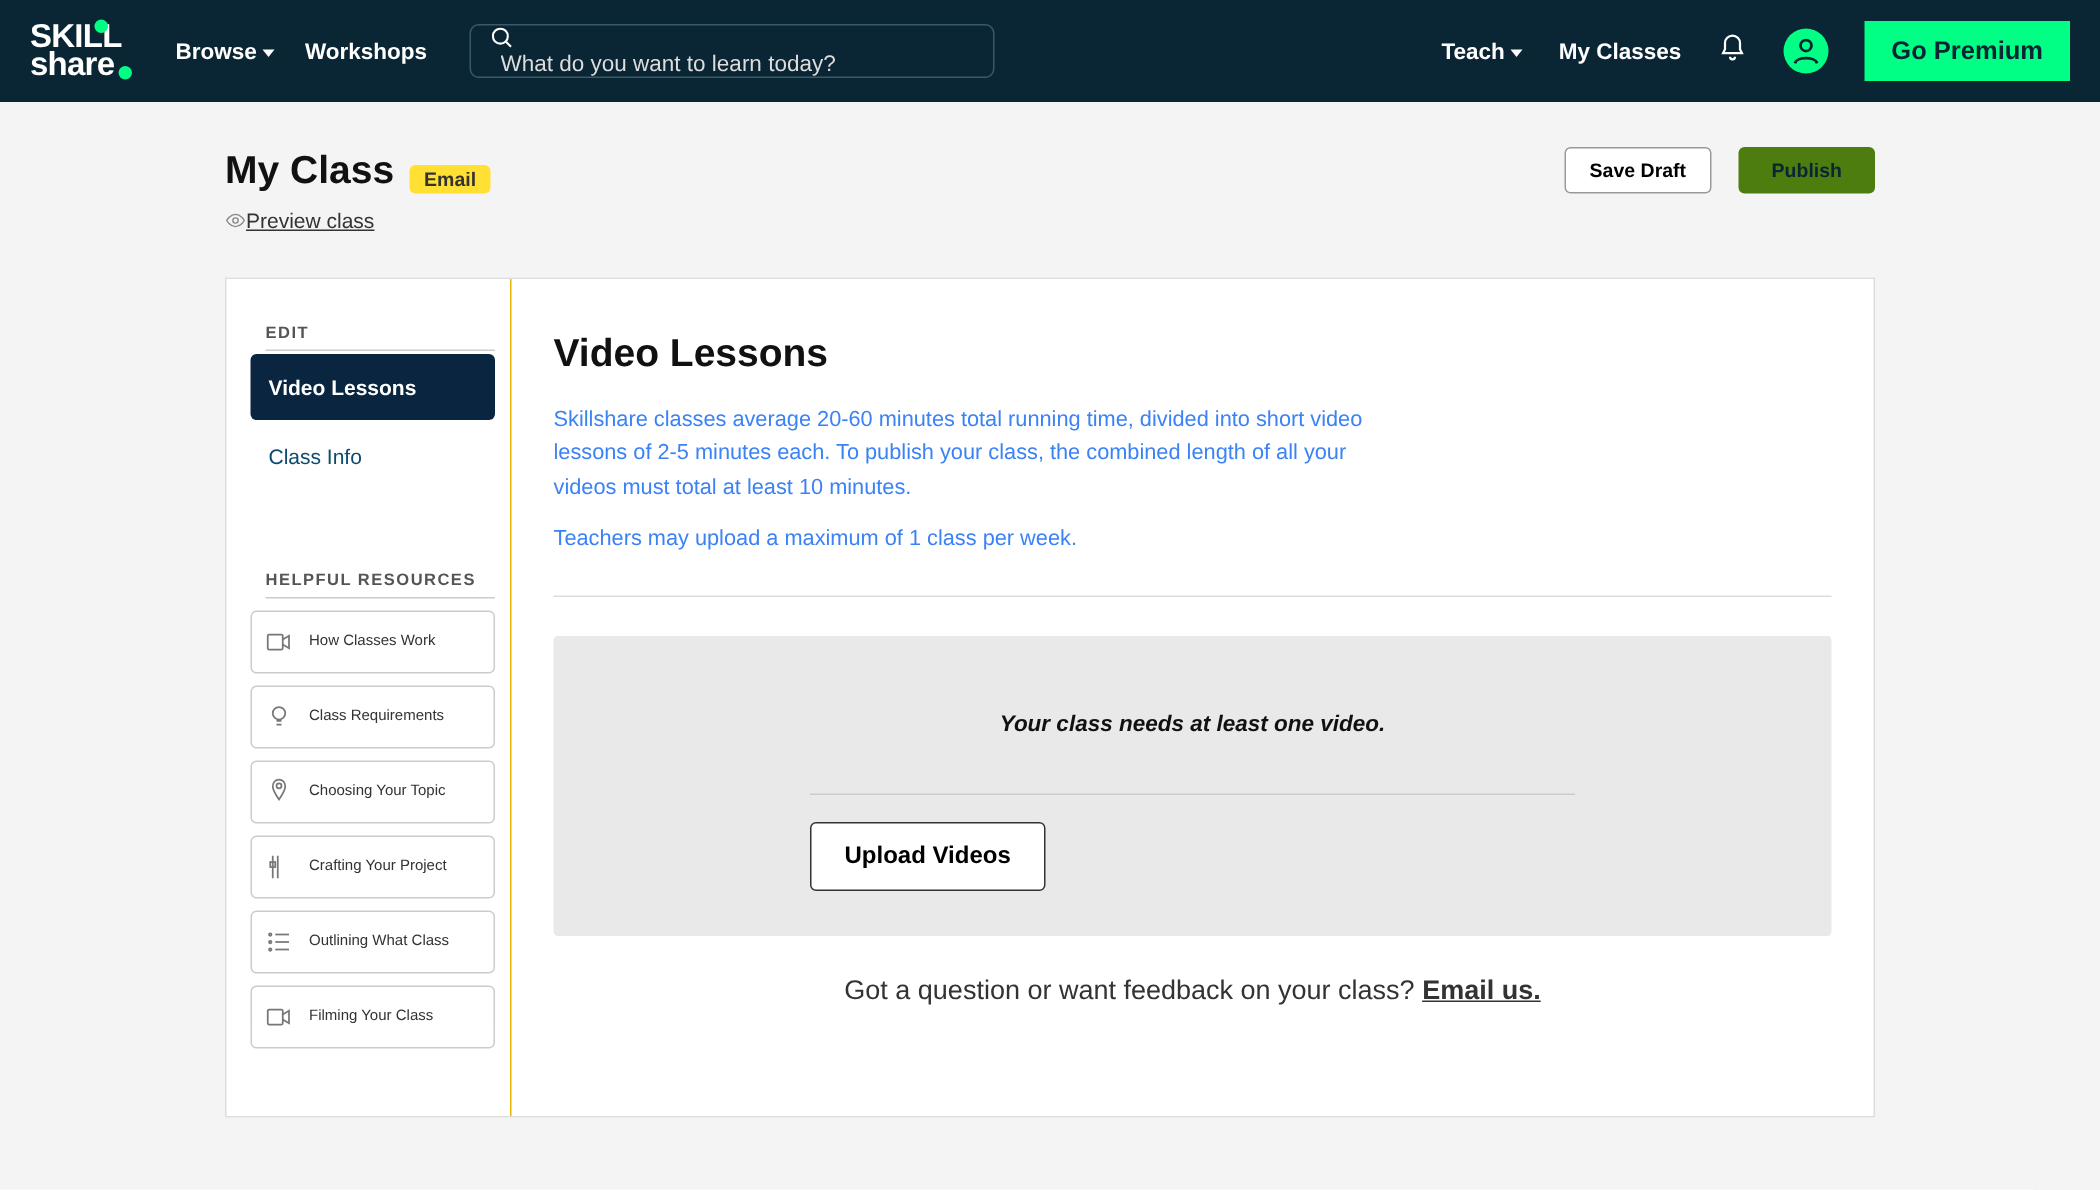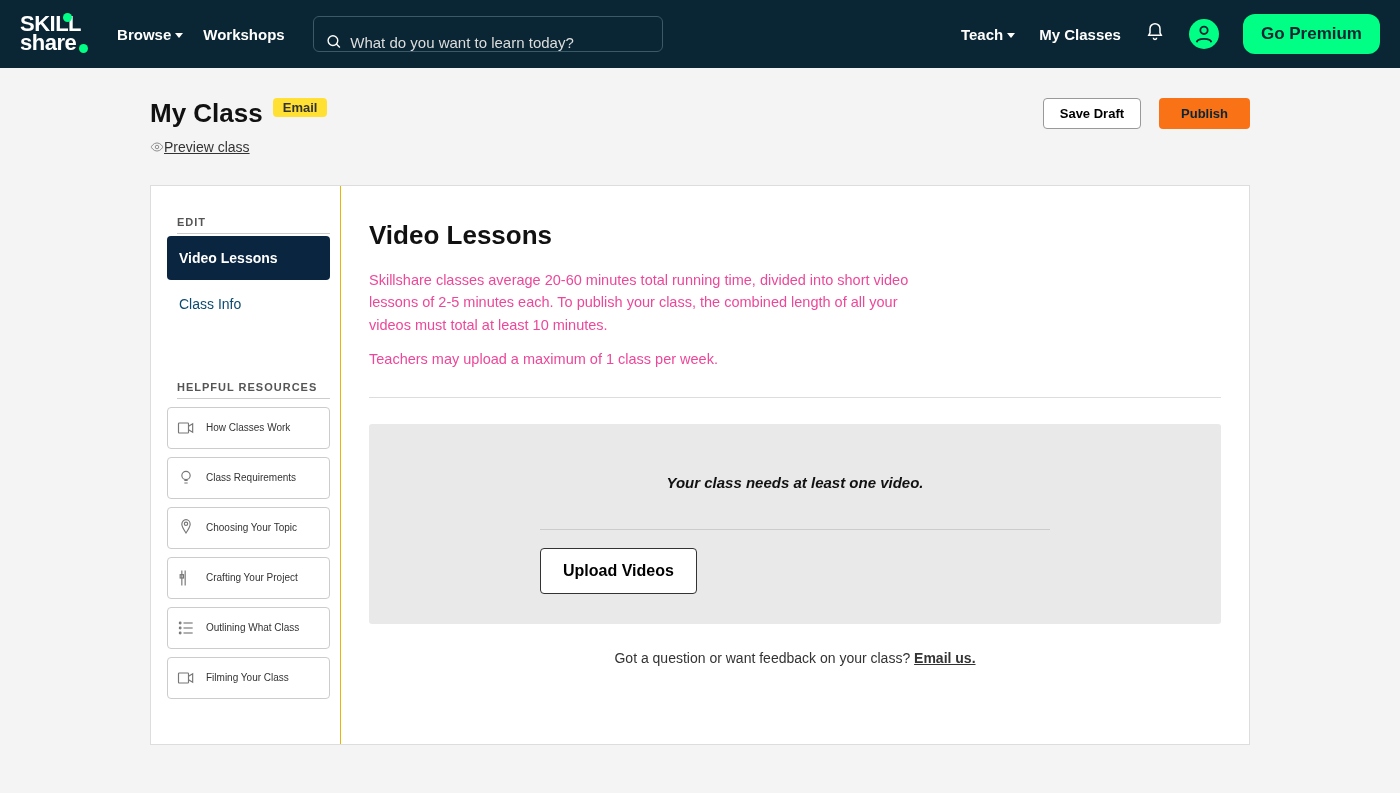--- a/index.html
+++ b/index.html
@@ -51,27 +51,28 @@
   .chevron {
     width: 0; height: 0;
     border-left: 4px solid transparent;
     border-right: 4px solid transparent;
     border-top: 5px solid #fff;
     display: inline-block;
     margin-top: 2px;
   }
   .search-box {
     display: flex;
-    align-items: flex-end;
+    align-items: flex-start;
     border: 1px solid #3a5a6a;
     border-radius: 6px;
     padding: 0 12px;
     width: 350px;
     height: 36px;
     margin-left: 10px;
+    flex-direction: column;
   }
   .search-box input {
     background: transparent;
     border: none;
     outline: none;
     color: #fff;
     font-size: 15px;
     width: 100%;
     margin-left: 8px;
     font-weight: 500;
@@ -86,35 +87,35 @@
     background: #00FF84;
     display: flex; align-items: center; justify-content: center;
     position: relative; overflow: hidden;
     cursor: pointer;
   }
   .avatar svg { width: 22px; height: 22px; stroke: #0a2533; stroke-width: 2; fill: none; }
   .premium-btn {
     background: #00FF84;
     color: #0a2533;
     border: none;
-    border-radius: 12px;
+    border-radius: 0;
     font-weight: 800;
     font-size: 17px;
     padding: 10px 18px;
     cursor: pointer;
   }
   
   .page {
     max-width: 1100px;
     margin: 0 auto;
     padding: 30px 0 0;
   }
   .page-head {
     display: flex;
-    align-items: flex-start;
+    align-items: flex-end;
     gap: 10px;
     margin-bottom: 10px;
   }
   .page-title { font-size: 26px; font-weight: 700; }
   .draft-badge {
     background: #ffe033;
     color: #333;
     border-radius: 4px;
     font-weight: 700;
     font-size: 13px;
@@ -124,21 +125,21 @@
   .btn-outline {
     background: #fff;
     border: 1px solid #999;
     border-radius: 4px;
     padding: 7px 16px;
     font-weight: 700;
     font-size: 13px;
     cursor: pointer;
   }
   .btn-primary {
-    background: #f97316;
+    background: #4d7c0f;
     border: none;
     border-radius: 4px;
     padding: 8px 22px;
     font-weight: 700;
     font-size: 13px;
     color: #0a2533;
     cursor: pointer;
     margin-left: 8px;
   }
   .preview-row { display: flex; align-items: center; gap: 0; margin-top: 10px; margin-bottom: 30px; }
@@ -189,42 +190,42 @@
     color: #333;
     margin-top: 8px;
     cursor: pointer;
     line-height: 1.25;
   }
   .resource-box .ric { width: 20px; height: 20px; flex-shrink: 0; stroke: #777; stroke-width: 1.4; fill: none; }
   .resource-box span { flex: 1; }
   
   .main { flex: 1; padding: 34px 28px; }
   .main h1 { font-size: 26px; font-weight: 800; margin-bottom: 18px; }
-  .para { font-size: 14.5px; line-height: 1.55; color: #ec4899; margin-bottom: 12px; max-width: 560px; }
+  .para { font-size: 14.5px; line-height: 1.55; color: #3b82f6; margin-bottom: 12px; max-width: 560px; }
   .hr { border: none; border-top: 1px solid #ddd; margin: 26px 0; }
   .upload-callout {
     background: #e9e9e9;
     border-radius: 3px;
     padding: 50px 20px 30px;
     text-align: center;
   }
   .callout-msg { font-weight: 700; font-size: 15px; margin-bottom: 38px; font-style: italic; }
   .callout-hr { border: none; border-top: 1px solid #ccc; margin: 0 auto 18px; max-width: 510px; }
   .upload-btn {
     background: #fff;
     border: 1px solid #333;
     border-radius: 4px;
     font-weight: 700;
     font-size: 16px;
     padding: 13px 22px;
     cursor: pointer;
     display: inline-block;
   }
   .upload-row { text-align: left; max-width: 510px; margin: 0 auto; }
-  .question-row { text-align: center; font-size: 14px; margin-top: 26px; color: #333; }
+  .question-row { text-align: center; font-size: 18px; margin-top: 26px; color: #333; }
   .question-row .email { font-weight: 700; text-decoration: underline; cursor: pointer; }
 </style>
 </head>
 <body>
 
 <div class="topbar">
   <div class="logo">
     <span class="dot-top"></span>
     <span>SKILL</span>
     <span style="text-transform:lowercase; position:relative;">

